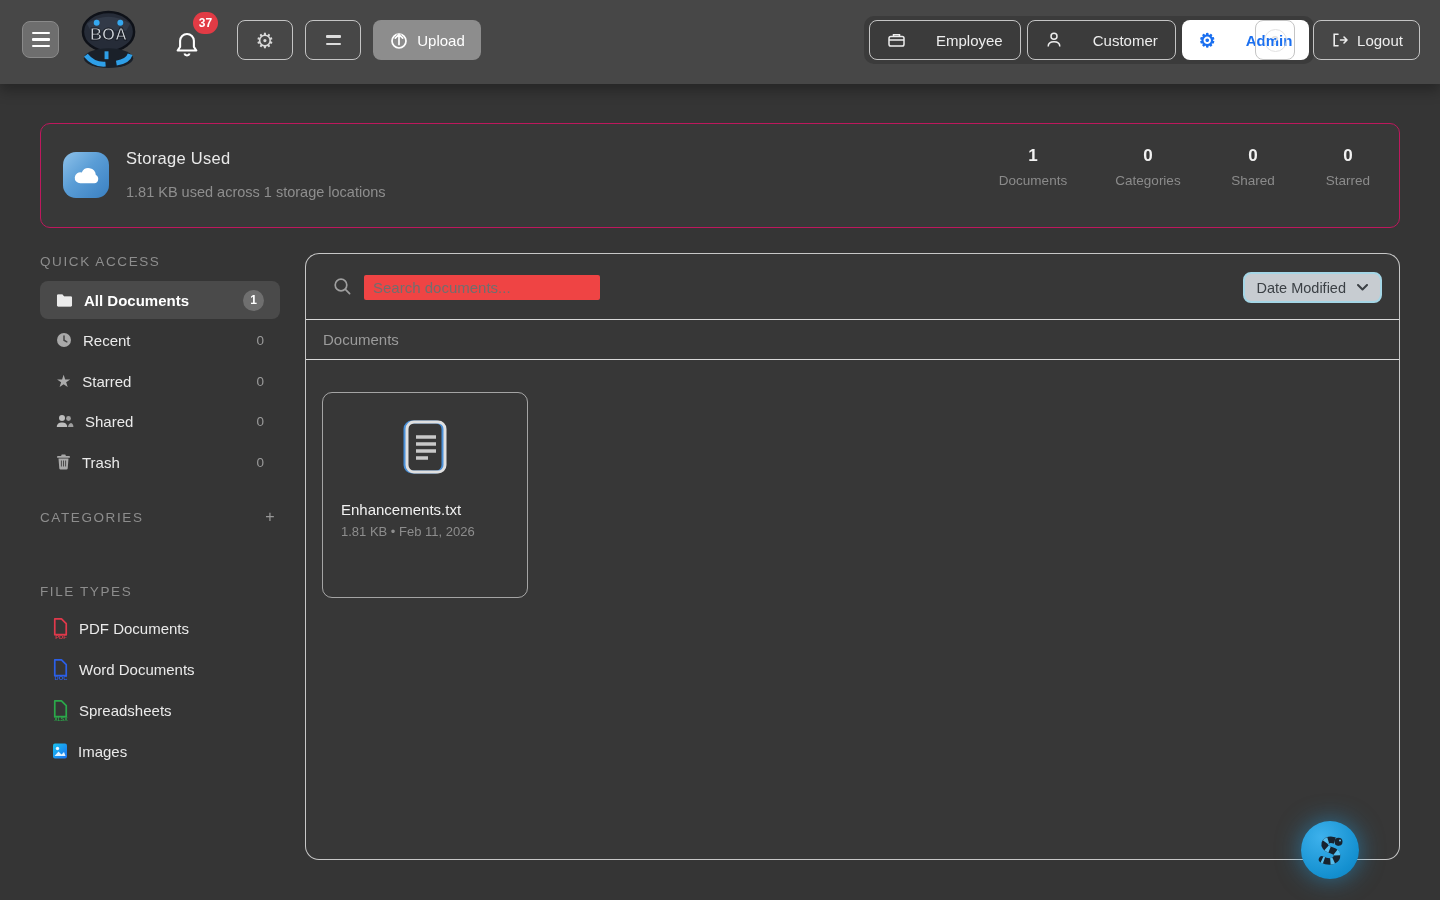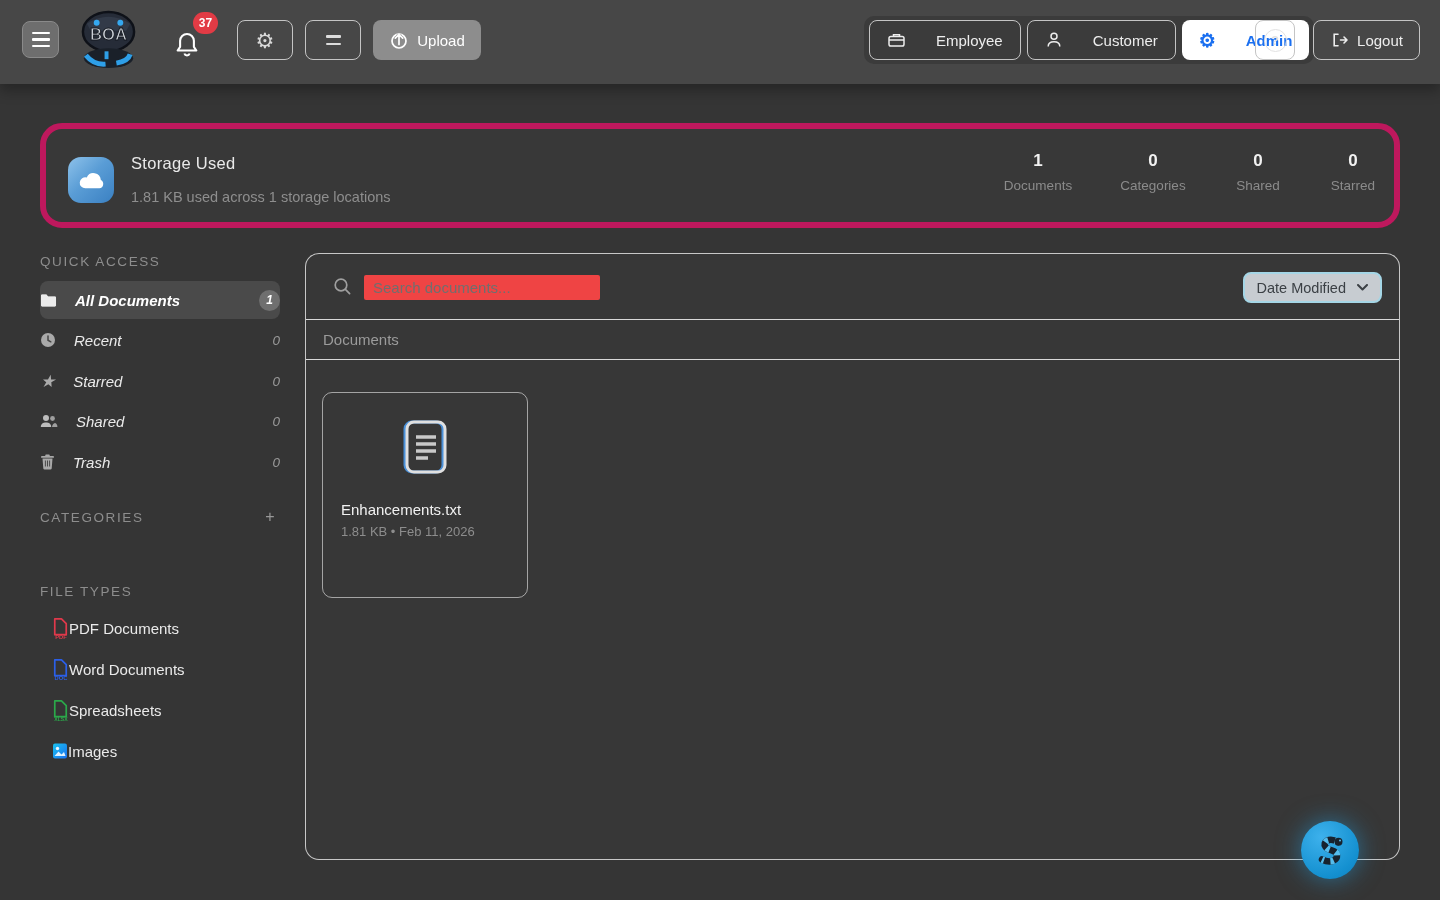--- a/index.html
+++ b/index.html
@@ -43,52 +43,52 @@
   .help-circle {
     width:23px; height:23px; border:1.7px solid #e2e2e2; border-radius:50%;
     display:flex; align-items:center; justify-content:center;
     color:#e2e2e2; font-size:13px; font-weight:bold;
   }
   .btn-logout { left:1313px; top:20px; width:107px; height:40px; font-weight:normal; }
 
   
   .storage-card {
     position:absolute; left:40px; top:123px; width:1360px; height:105px;
-    border:6px solid #be185d; border-radius:22px; background:#383838;
+    border:1px solid #be185d; border-radius:10px; background:#383838;
   }
   .cloud-box {
     position:absolute; left:22px; top:28px; width:46px; height:46px; border-radius:13px;
     background:linear-gradient(135deg,#8ec2ea 0%,#5a9dd6 45%,#3a80c2 100%);
     display:flex; align-items:center; justify-content:center;
   }
   .storage-title { position:absolute; left:85px; top:25px; font-size:16.5px; color:#e9e9e9; letter-spacing:.3px; }
   .storage-sub { position:absolute; left:85px; top:60px; font-size:14.5px; color:#8e8e8e; }
   .stat { position:absolute; top:22px; width:110px; text-align:center; }
   .stat-value { font-size:17px; font-weight:bold; color:#f2f2f2; }
   .stat-label { margin-top:7px; font-size:13.5px; color:#8b8b8b; }
 
   
   .side-heading { position:absolute; left:40px; color:#8d8d8d; font-size:13.5px; letter-spacing:1.6px; }
   .side-plus { position:absolute; left:262px; width:16px; text-align:center; background:none; border:none; color:#999; font-size:16px; cursor:pointer; }
   .nav-item {
     position:absolute; left:40px; width:240px; height:38px; border-radius:8px;
-    display:flex; align-items:center; gap:18px; padding:0 0; cursor:pointer;font-style:italic;
+    display:flex; align-items:center; gap:11px; padding:0 16px; cursor:pointer;
   }
   .nav-item.active { background:#4a4a4a; }
   .nav-label { font-size:15px; color:#eaeaea; }
   .nav-item.active .nav-label { color:#fff; font-weight:bold; }
   .nav-count { margin-left:auto; color:#9a9a9a; font-size:13.5px; }
   .nav-badge {
     margin-left:auto; width:21px; height:21px; border-radius:50%; background:#6f6f6f;
     color:#fff; font-size:12px; font-weight:bold; display:flex; align-items:center; justify-content:center;
   }
   .glyph-star { font-size:17px; color:#ababab; line-height:1; }
   .ft-item {
     position:absolute; left:40px; width:240px; height:30px;
-    display:flex; align-items:center; gap:0; padding:0 12px; cursor:pointer;text-align:center;
+    display:flex; align-items:center; gap:10px; padding:0 12px; cursor:pointer;text-align:center;
   }
   .ft-label { font-size:15px; color:#eaeaea; }
 
   
   .main-panel {
     position:absolute; left:305px; top:253px; width:1095px; height:607px;
     border:1px solid rgba(255,255,255,.72); border-radius:14px; background:#373737;
   }
   .search-row { position:absolute; left:0; top:0; width:100%; height:66px; border-bottom:1px solid #d9d9d9; }
   .search-icon { position:absolute; left:27px; top:23px; }

